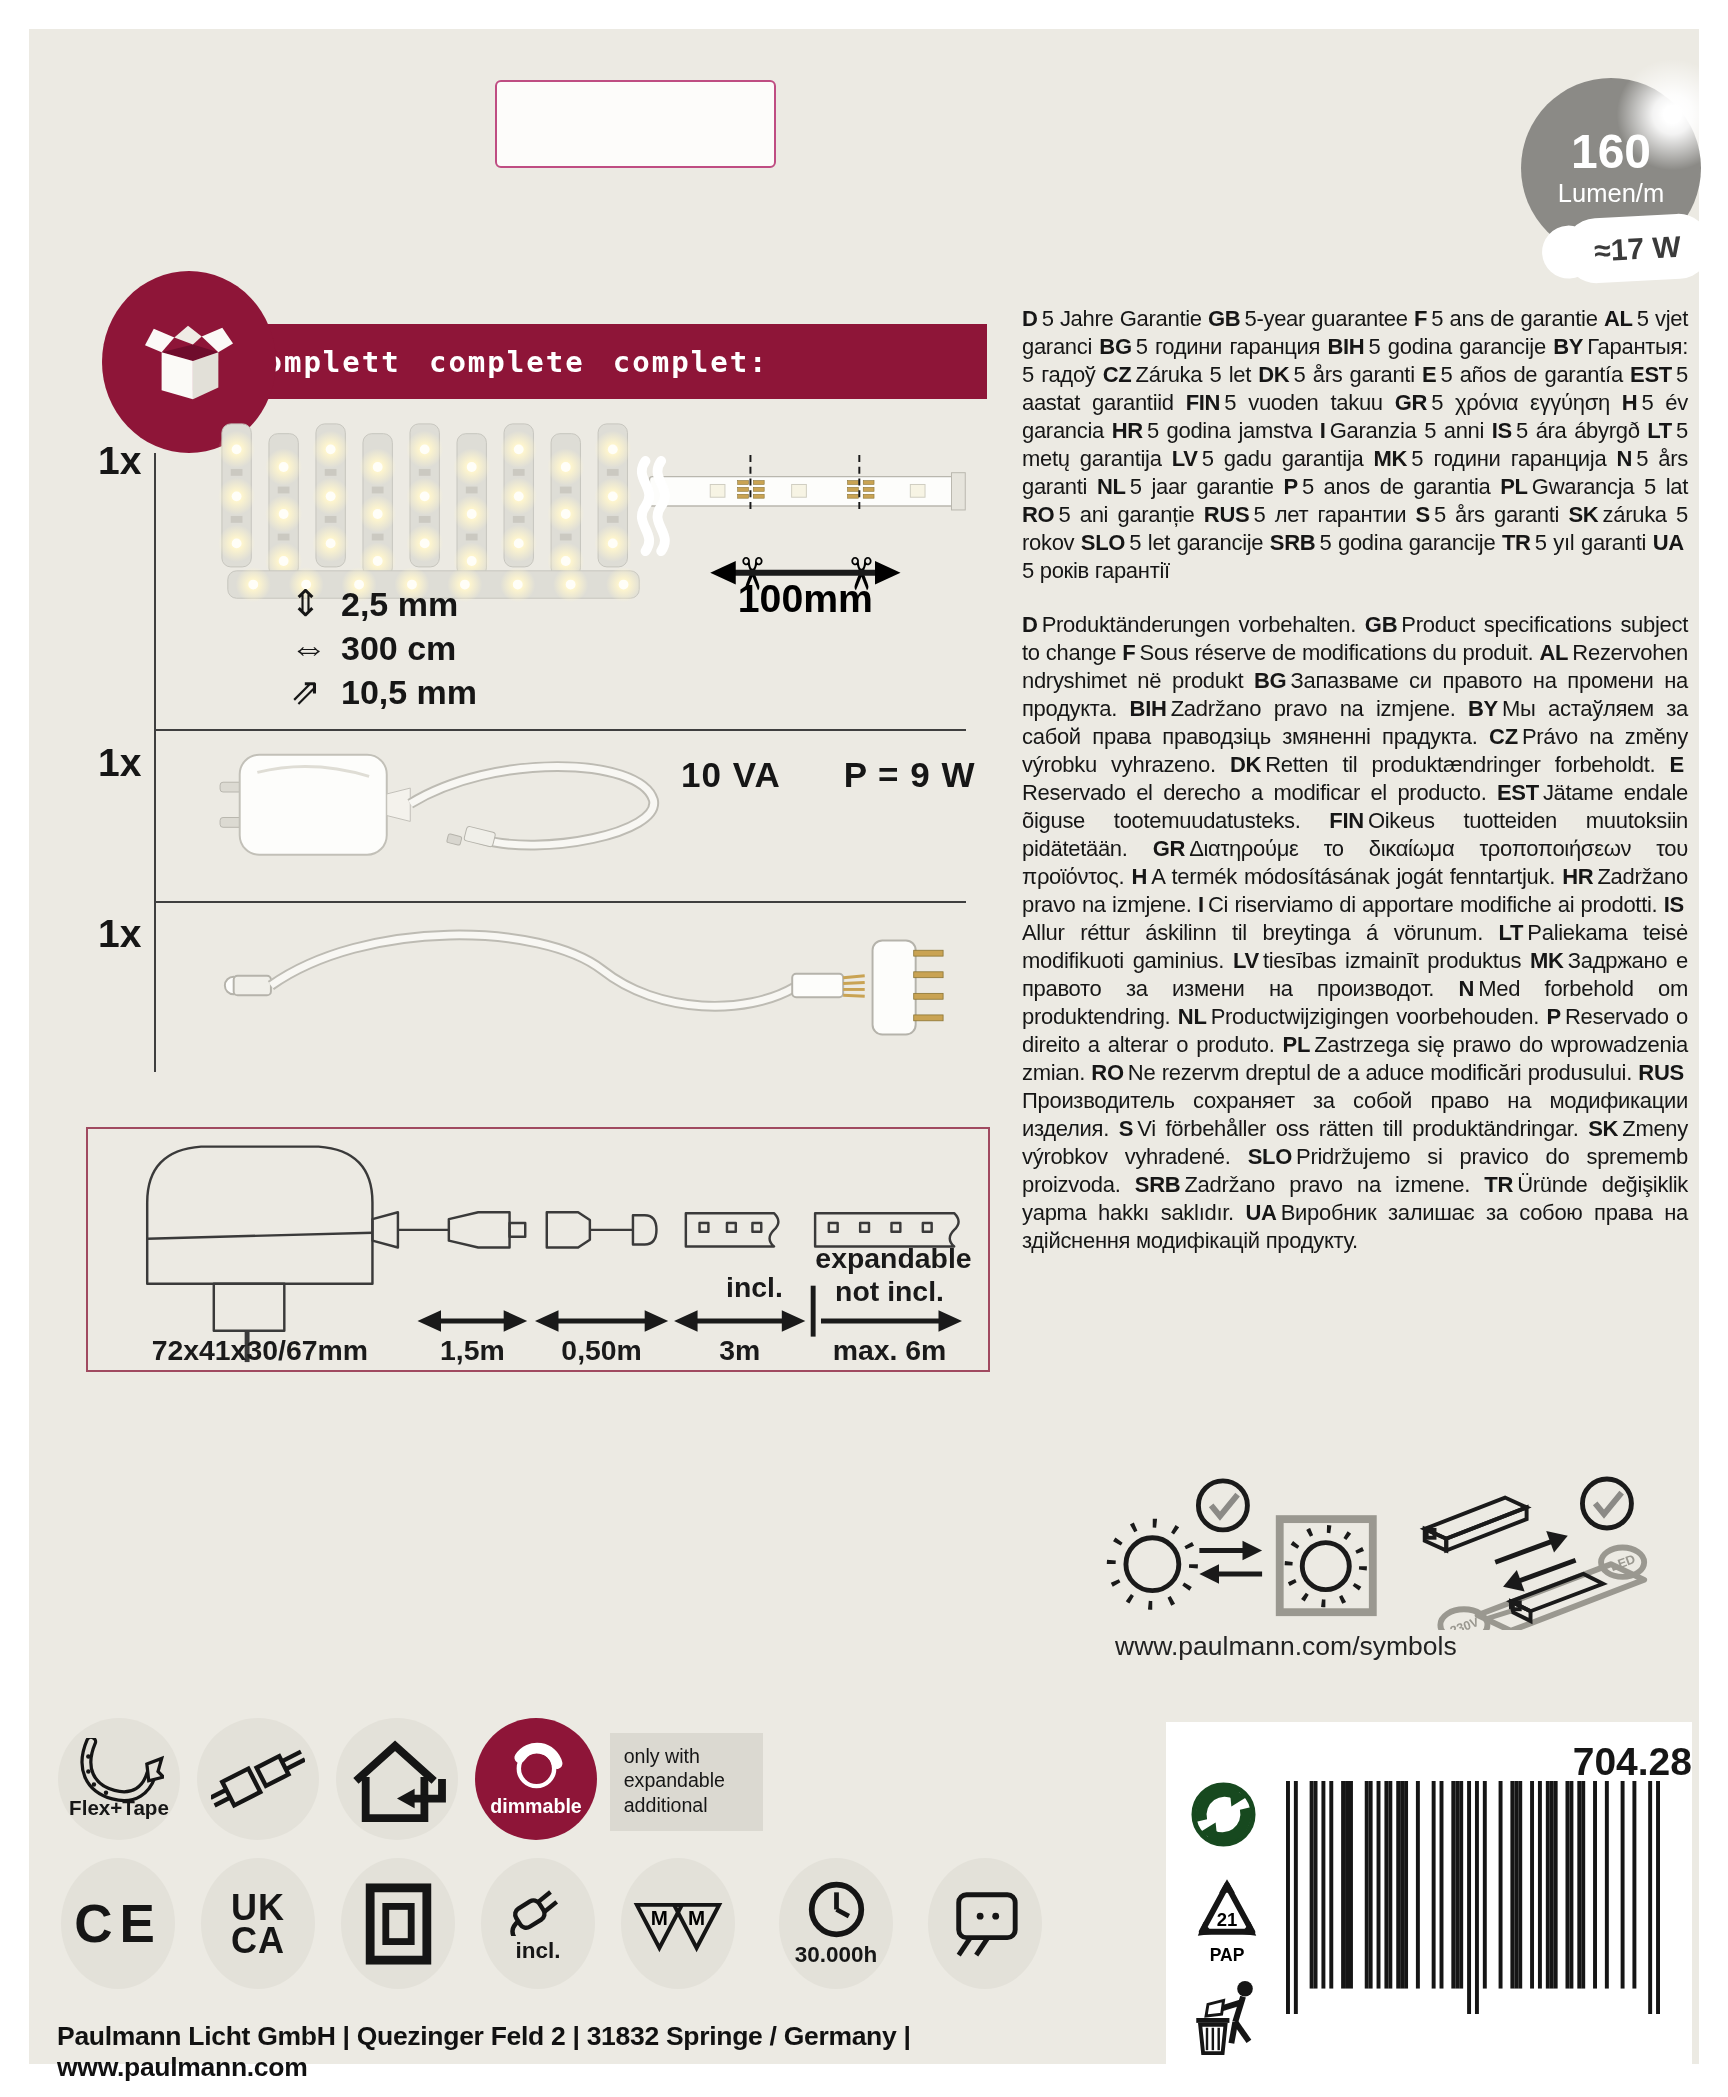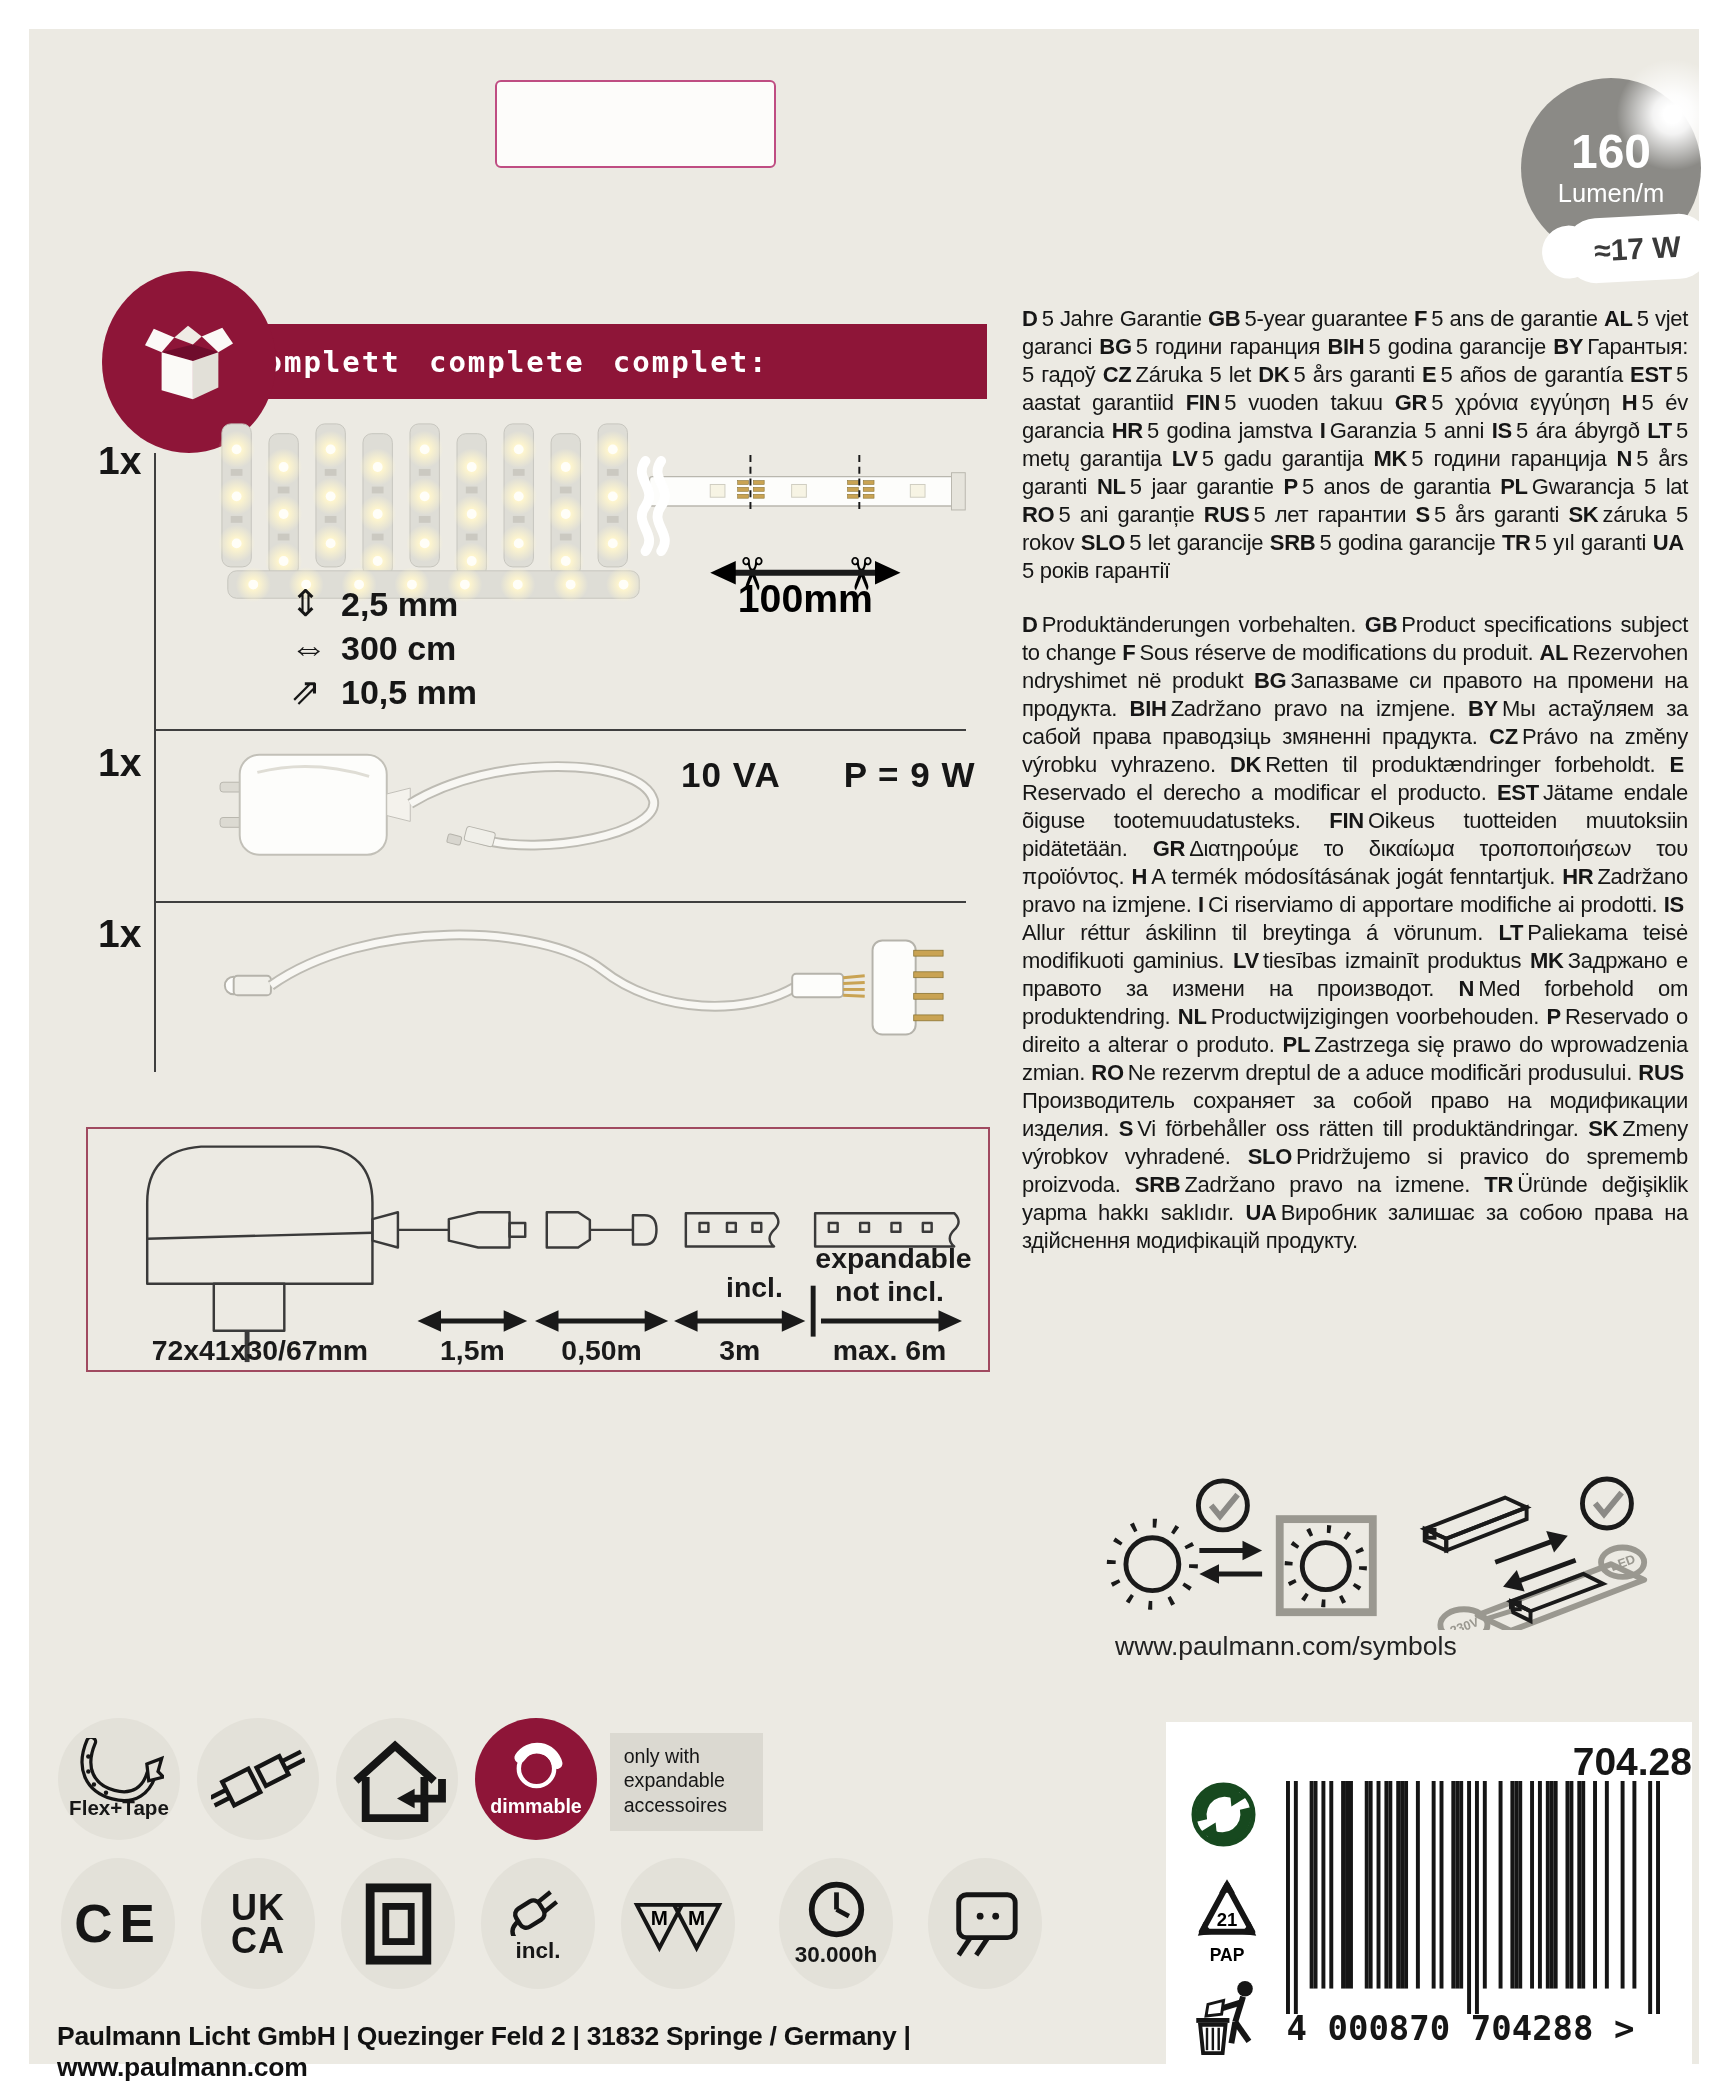--- a/index.html
+++ b/index.html
@@ -430,21 +430,21 @@
 <div class="abs circ dimm" style="left:475px;top:1718px;">
   <svg width="57" height="53" viewBox="0 0 58 54">
     <circle cx="29" cy="29" r="18" fill="none" stroke="#fff" stroke-width="4.5"></circle>
     <path d="M12,18 A21,21 0 0 1 50,24" stroke="#fff" stroke-width="11" fill="none" stroke-linecap="round"></path>
   </svg>
   <div class="cap">dimmable</div>
 </div>
 <div class="abs note">
   <div>only with</div>
   <div>expandable</div>
-  <div>accessoires</div>
+  <div>additional</div>
 </div>
 
 <div class="abs circ r2" style="left:61px;top:1858px;align-items:center;">
   <div class="ce">CE</div>
 </div>
 <div class="abs circ r2" style="left:201px;top:1858px;">
   <div class="ukca">
     <div>UK</div>
     <div>CA</div>
   </div>
@@ -566,15 +566,14 @@
       <rect x="289.52" y="0" width="4.02" height="212" fill="#151515"></rect>
       <rect x="297.56" y="0" width="4.02" height="212" fill="#151515"></rect>
       <rect x="301.58" y="0" width="4.02" height="212" fill="#151515"></rect>
       <rect x="313.64" y="0" width="4.02" height="212" fill="#151515"></rect>
       <rect x="325.71" y="0" width="4.02" height="212" fill="#151515"></rect>
       <rect x="341.79" y="0" width="4.02" height="212" fill="#151515"></rect>
       <rect x="353.85" y="0" width="4.02" height="212" fill="#151515"></rect>
       <rect x="369.94" y="0" width="4.02" height="238" fill="#151515"></rect>
       <rect x="377.98" y="0" width="4.02" height="238" fill="#151515"></rect>
     </svg>
-  <div class="eandigits">4 000870 704288 &gt;</div>
 </div>
 
 
 </body></html>

